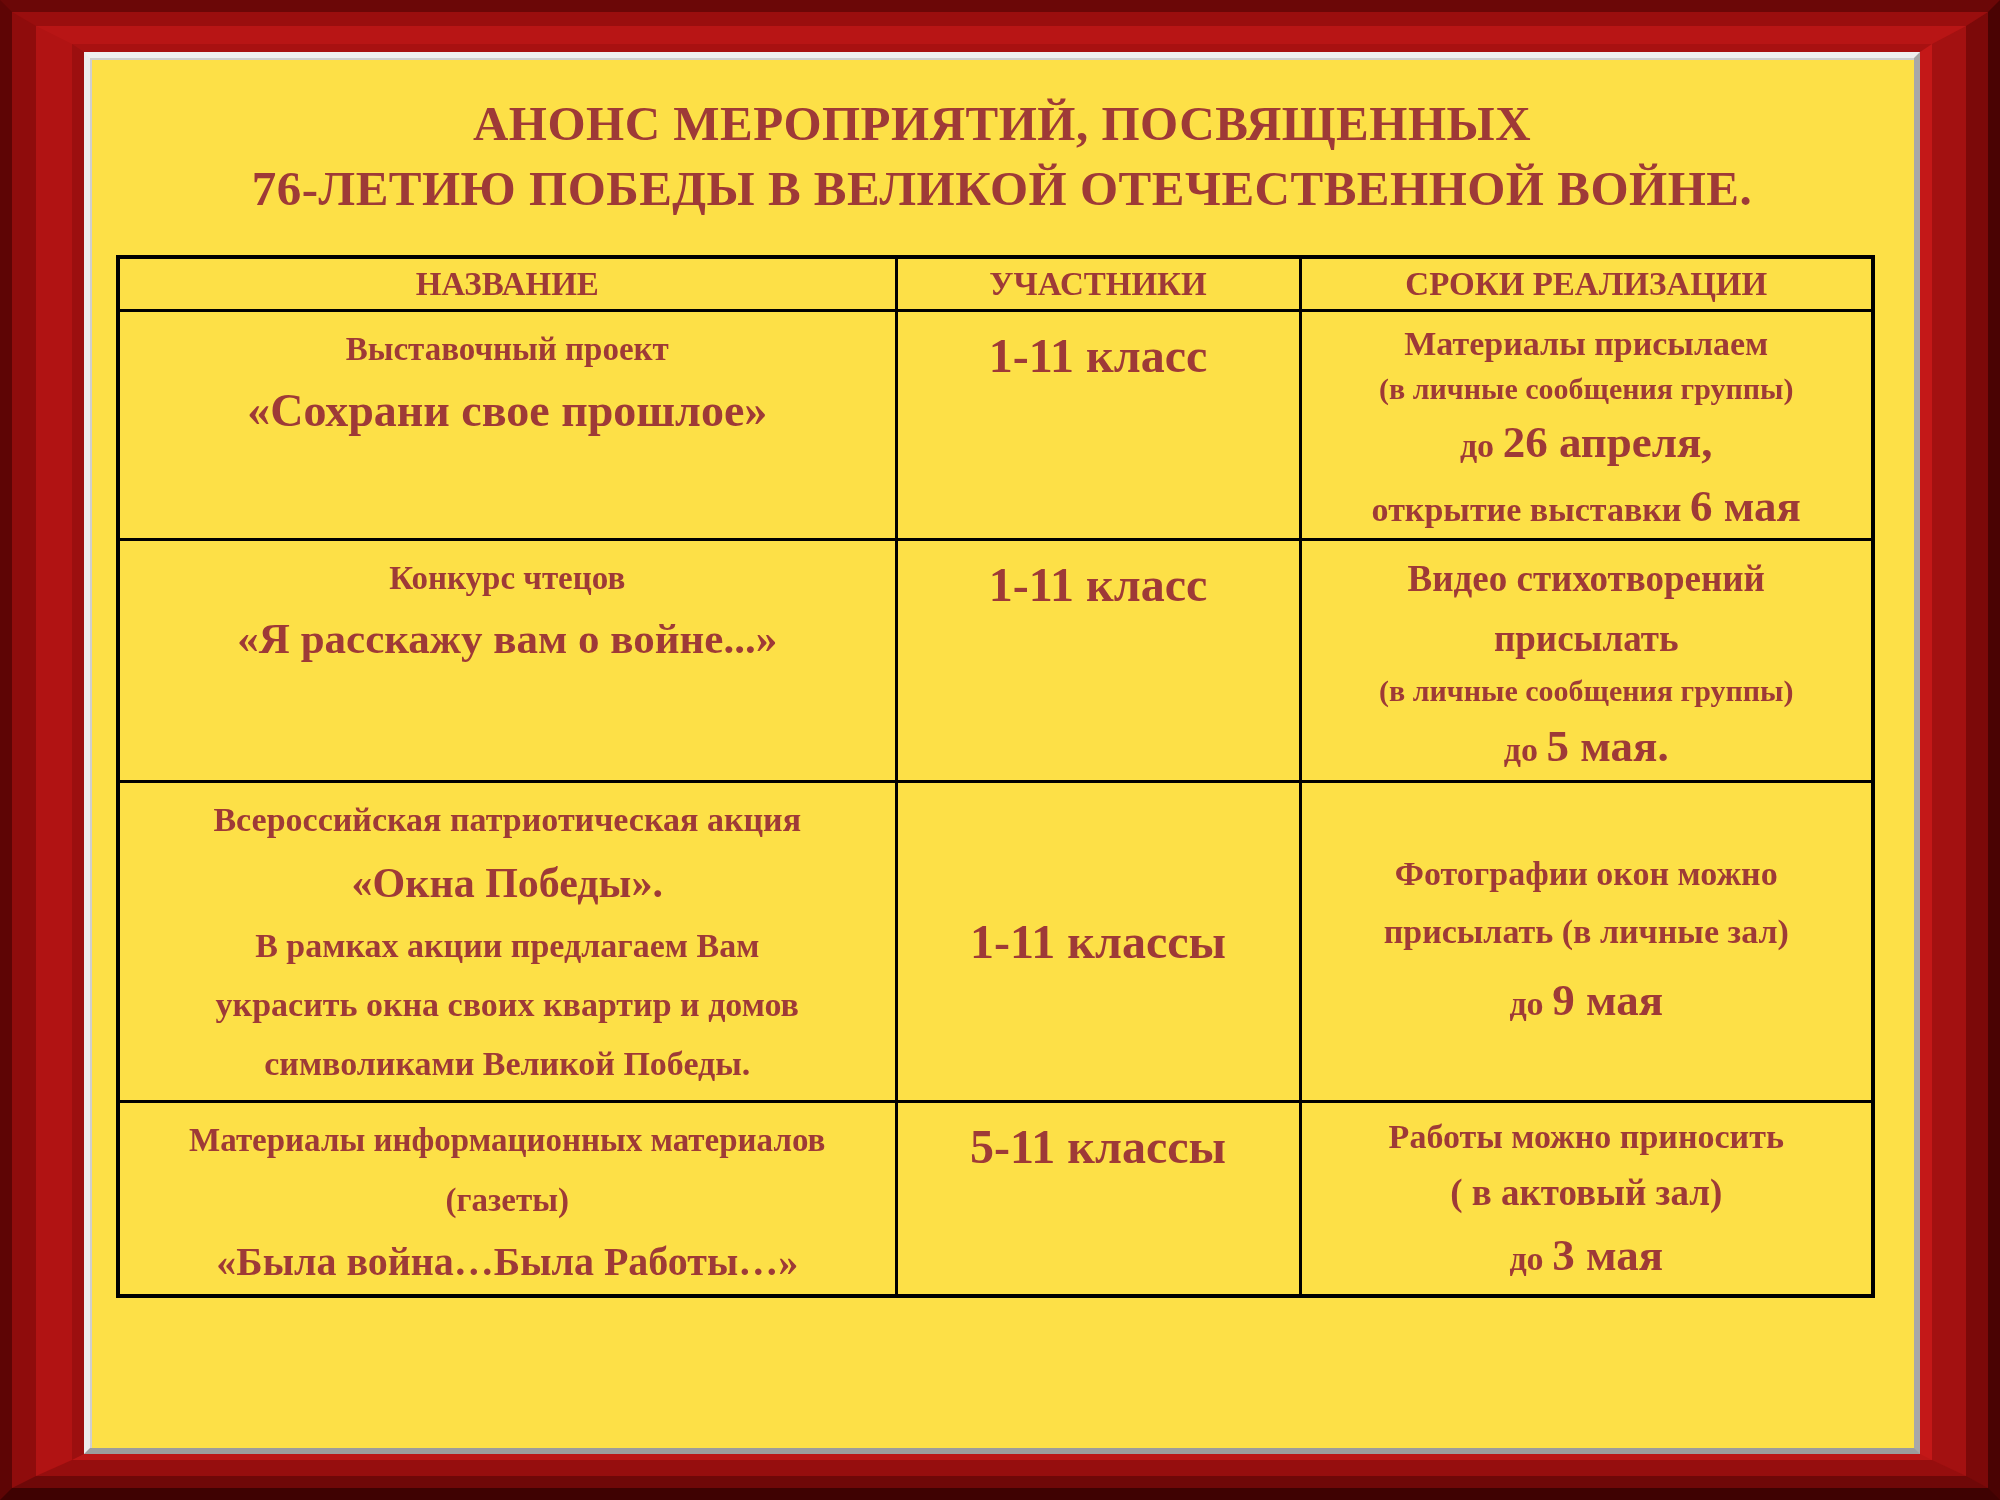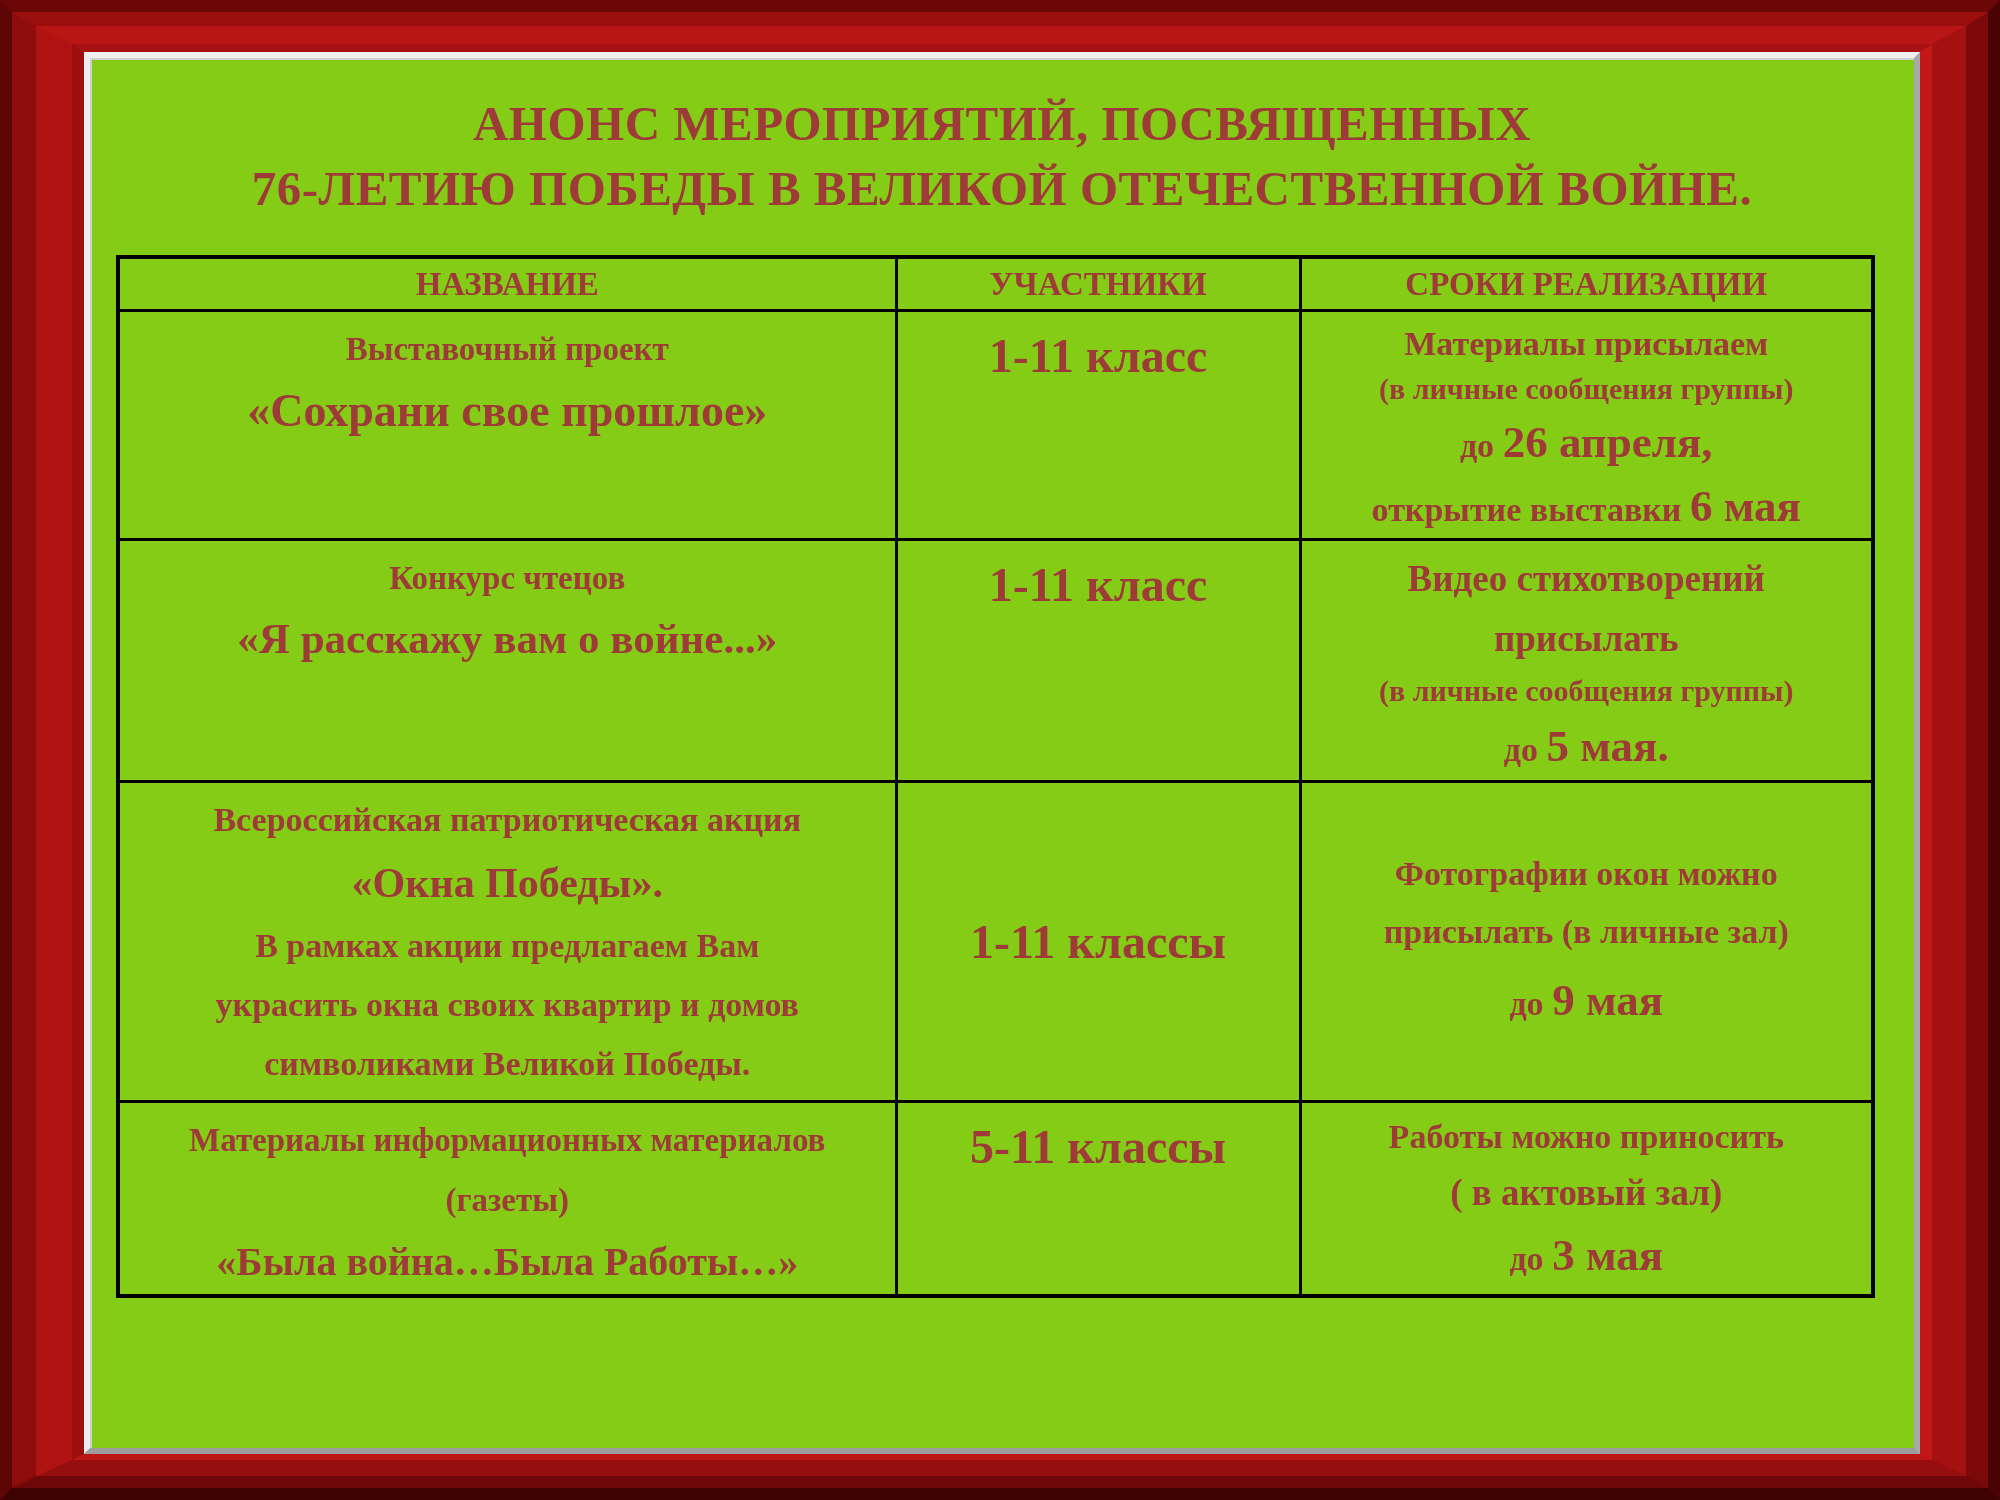--- a/index.html
+++ b/index.html
@@ -20,21 +20,21 @@
         border-color: #9a0e0e #7c0909 #6f0808 #8f0c0c; }
   .f3 { width: 100%; height: 100%;
         border-style: solid; border-width: 18px 34px 16px 36px;
         border-color: #b81515 #a31111 #960e0e #b11313; }
   .f4 { width: 100%; height: 100%;
         border-style: solid; border-width: 8px 12px 6px 12px;
         border-color: #a81111 #c41818 #bb1616 #9c0f0f; }
 
   
   .mat { width: 100%; height: 100%;
-         background: #84cc16;
+         background: #fde047;
          border-style: solid; border-width: 6px;
          border-color: #f0f0f0 #a8a8a8 #9c9c9c #ededed;
          box-shadow: inset 2px 2px 0 #cfcfcf;
          padding-top: 34px; }
 
   
   .ink { color: #9e3a37; font-weight: bold; }
 
   .title { text-align: center; line-height: 1.32; font-size: 49px;
            letter-spacing: 0.5px; }

